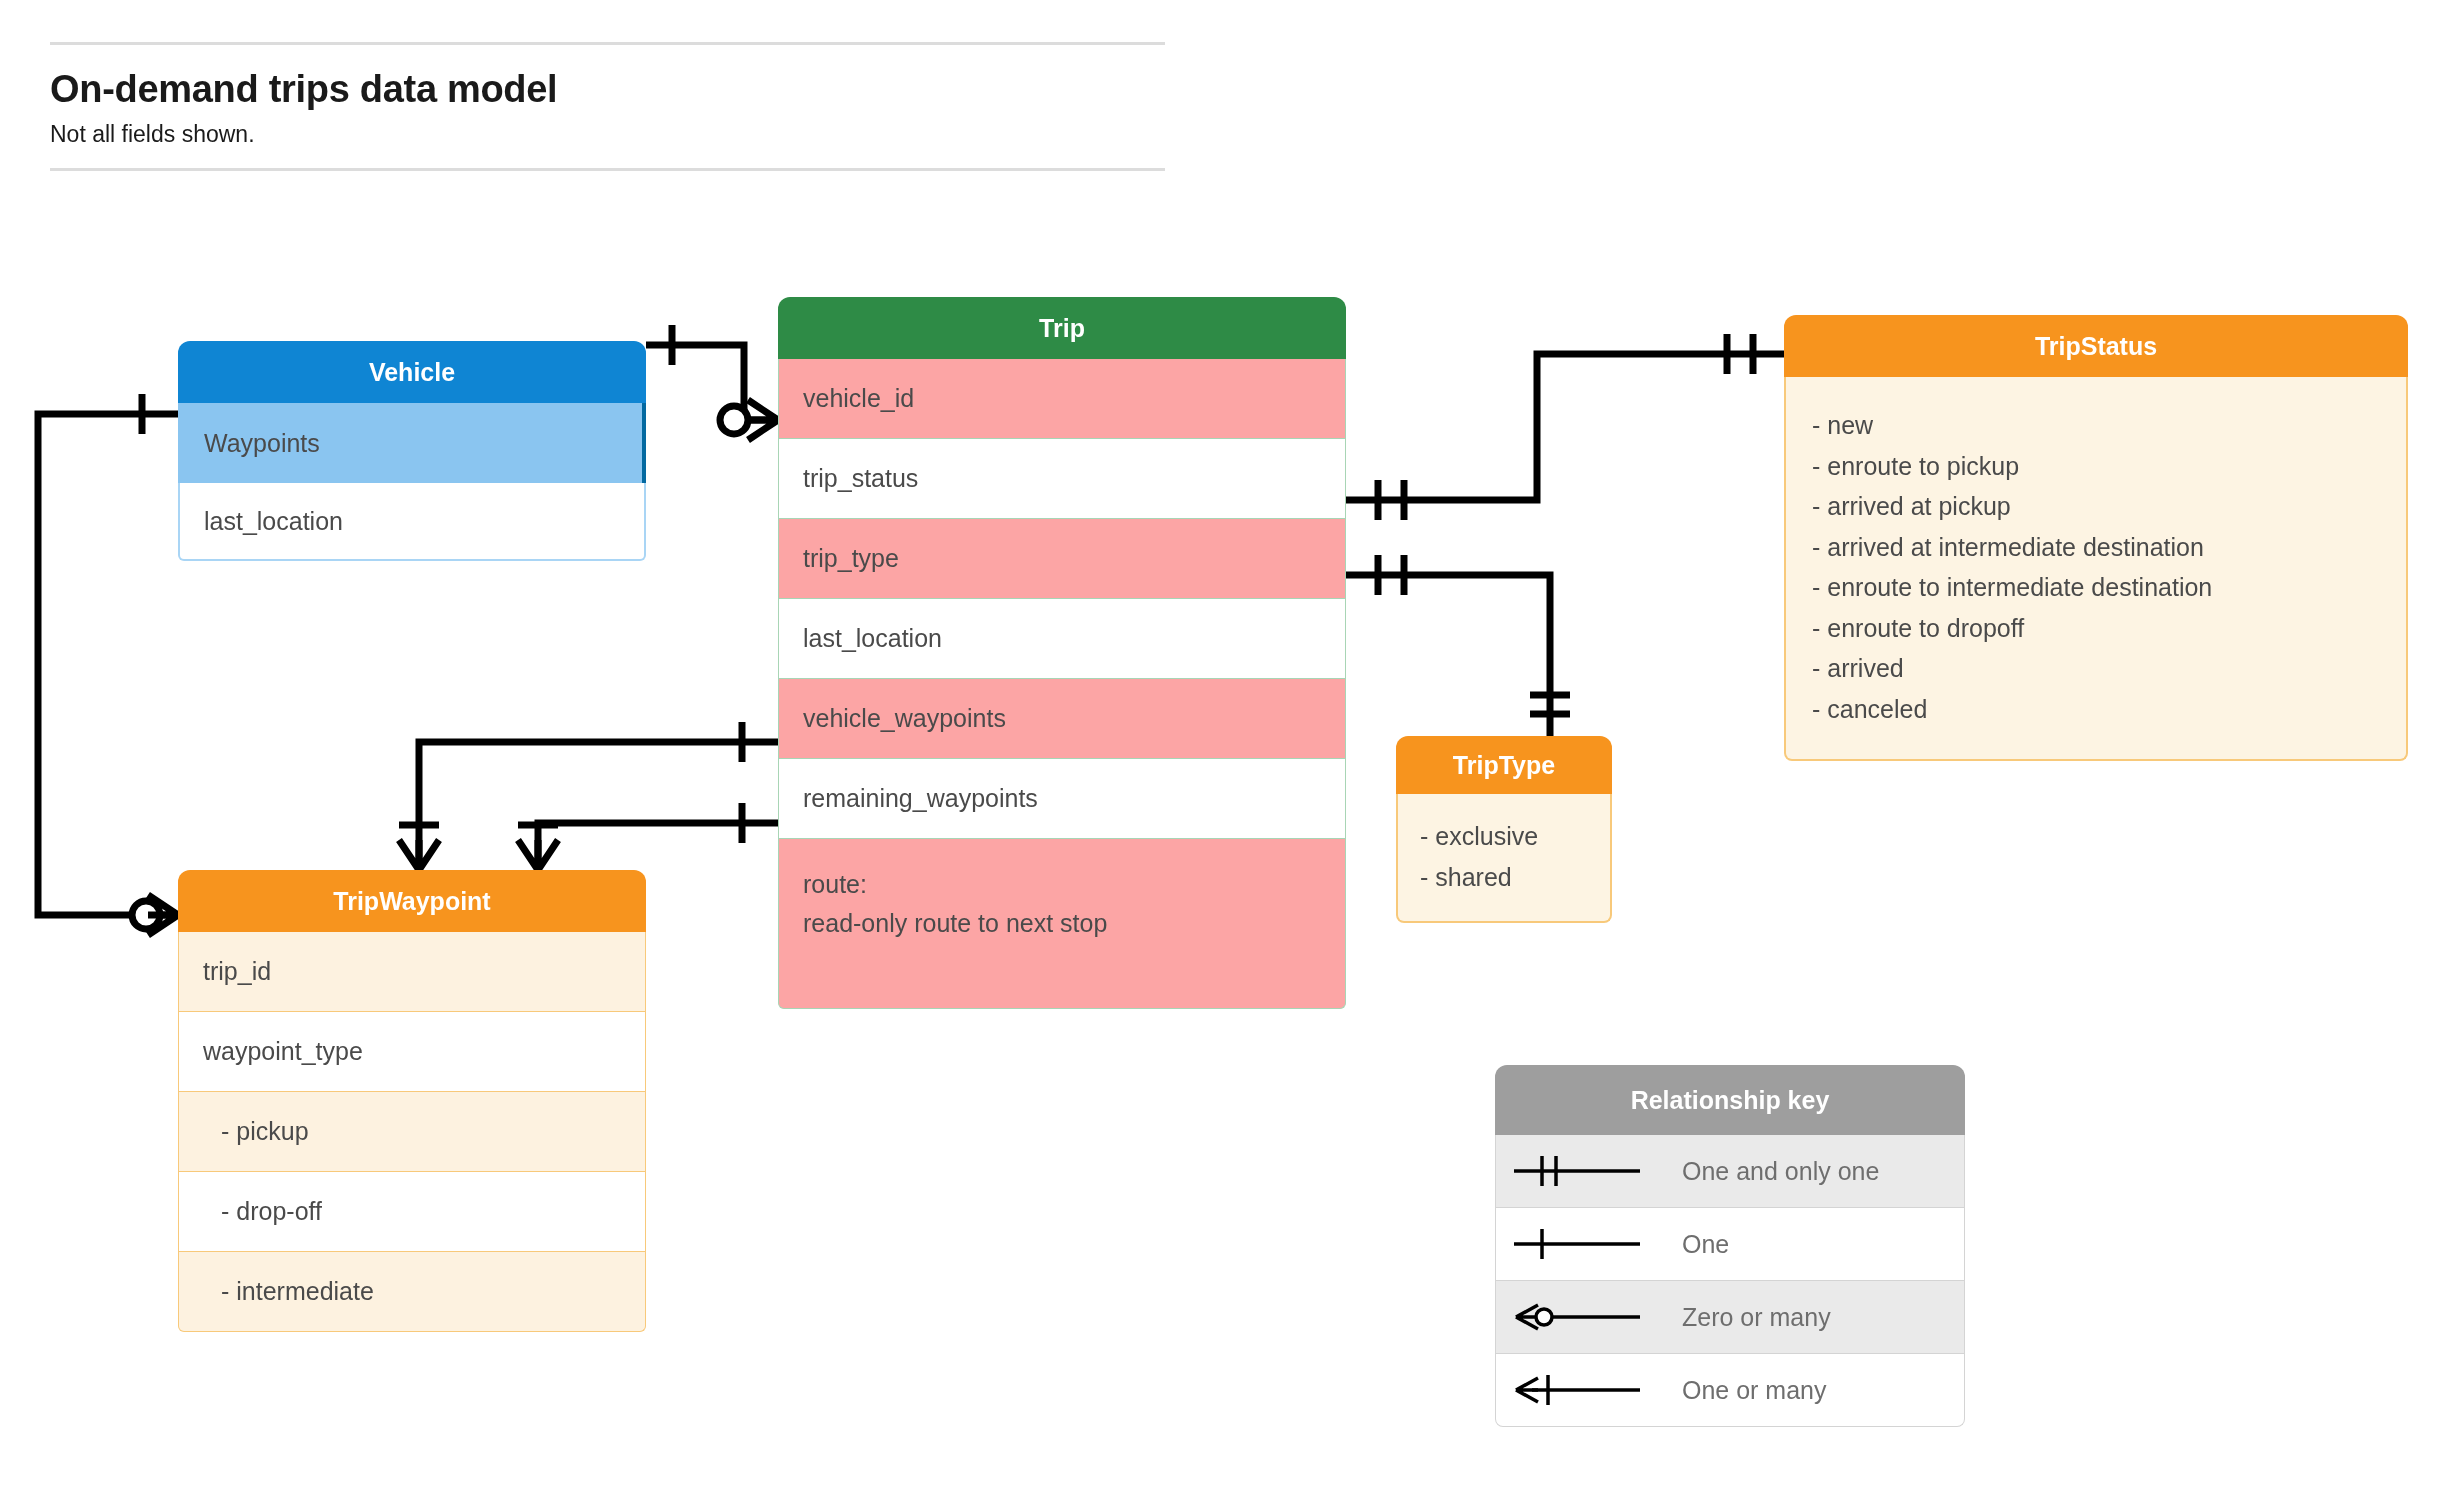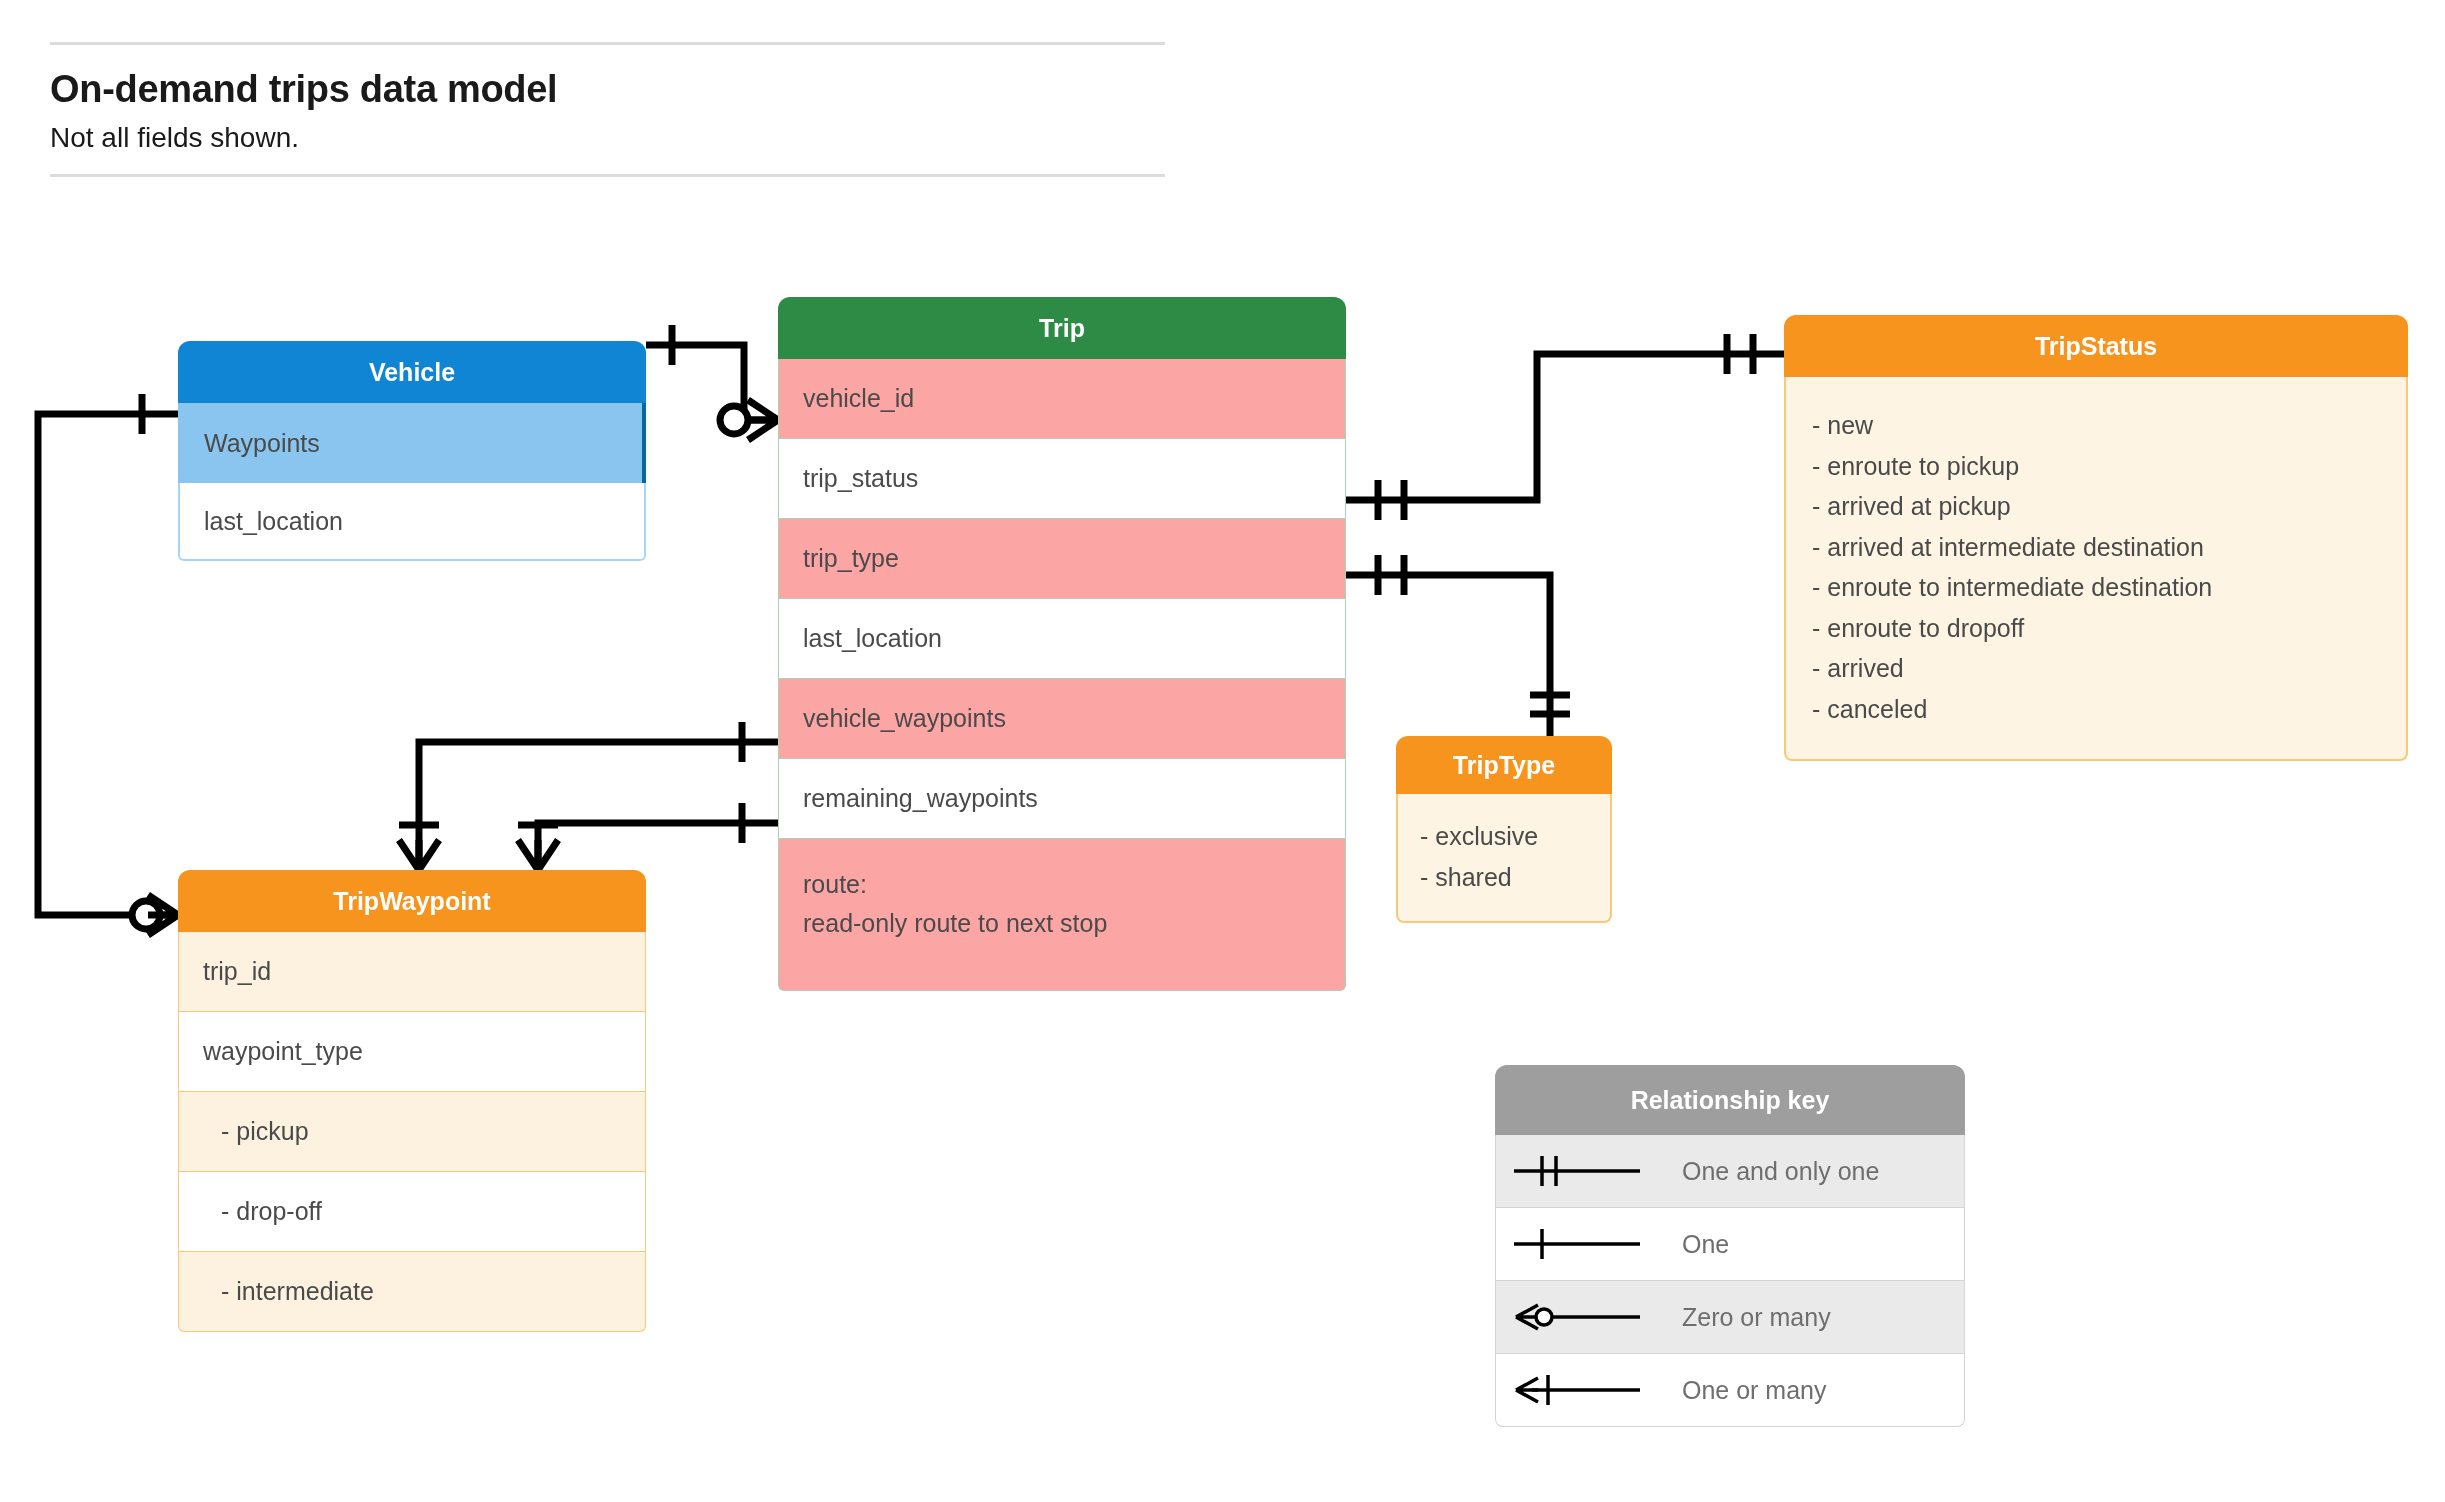--- a/index.html
+++ b/index.html
@@ -6,21 +6,21 @@
   body{width:2445px;height:1502px;position:relative;overflow:hidden;
        font-family:"Liberation Sans","DejaVu Sans",sans-serif;
        -webkit-font-smoothing:antialiased;}
 
   
   #header{position:absolute;left:50px;top:42px;width:1115px;}
   .hrule{height:3px;background:#dcdcdc;width:100%;}
   #header .titleblock{padding:24px 0 20px 0;}
   #page-title{font-size:38px;font-weight:bold;color:#1a1a1a;letter-spacing:-0.3px;
               margin:0 0 10px 0;line-height:1.1;}
-  #page-subtitle{font-size:28px;color:#1a1a1a;margin:0;line-height:1.2;}
+  #page-subtitle{font-size:23px;color:#1a1a1a;margin:0;line-height:1.2;}
 
   
   .entity{position:absolute;border-radius:12px;}
   .entity-title{font-size:25px;font-weight:bold;color:#ffffff;text-align:center;
                 border-radius:12px 12px 0 0;display:flex;align-items:center;
                 justify-content:center;}
   .row{font-size:25px;color:#4a4a4a;display:flex;align-items:center;
        padding-left:24px;box-sizing:border-box;}
   .row.tall{display:block;padding-top:26px;line-height:1.55;}
 
@@ -31,21 +31,21 @@
                    border-right:4px solid #0369a1;}
   #vehicle .row-ll{background:#ffffff;height:78px;border:2px solid #a9d5f5;
                    border-top:none;border-radius:0 0 6px 6px;}
 
   
   #trip{left:778px;top:297px;width:568px;}
   #trip .entity-title{background:#2e8b46;height:62px;}
   #trip .row{border:1.6px solid #a8d5b5;border-top:none;height:80px;}
   #trip .row.odd{background:#fca5a5;}
   #trip .row.even{background:#ffffff;}
-  #trip .row.tall{height:152px;border-radius:0 0 6px 6px;}
+  #trip .row.tall{height:170px;border-radius:0 0 6px 6px;}
 
   
   #tripstatus{left:1784px;top:315px;width:624px;}
   #tripstatus .entity-title{background:#f7941e;height:62px;}
   #tripstatus .body{background:#fdf4e3;border:2px solid #f8c97a;border-top:none;
                     border-radius:0 0 8px 8px;padding:28px 0 30px 26px;}
   #tripstatus .li{font-size:25px;color:#4a4a4a;line-height:1.62;}
 
   
   #triptype{left:1396px;top:736px;width:216px;}

